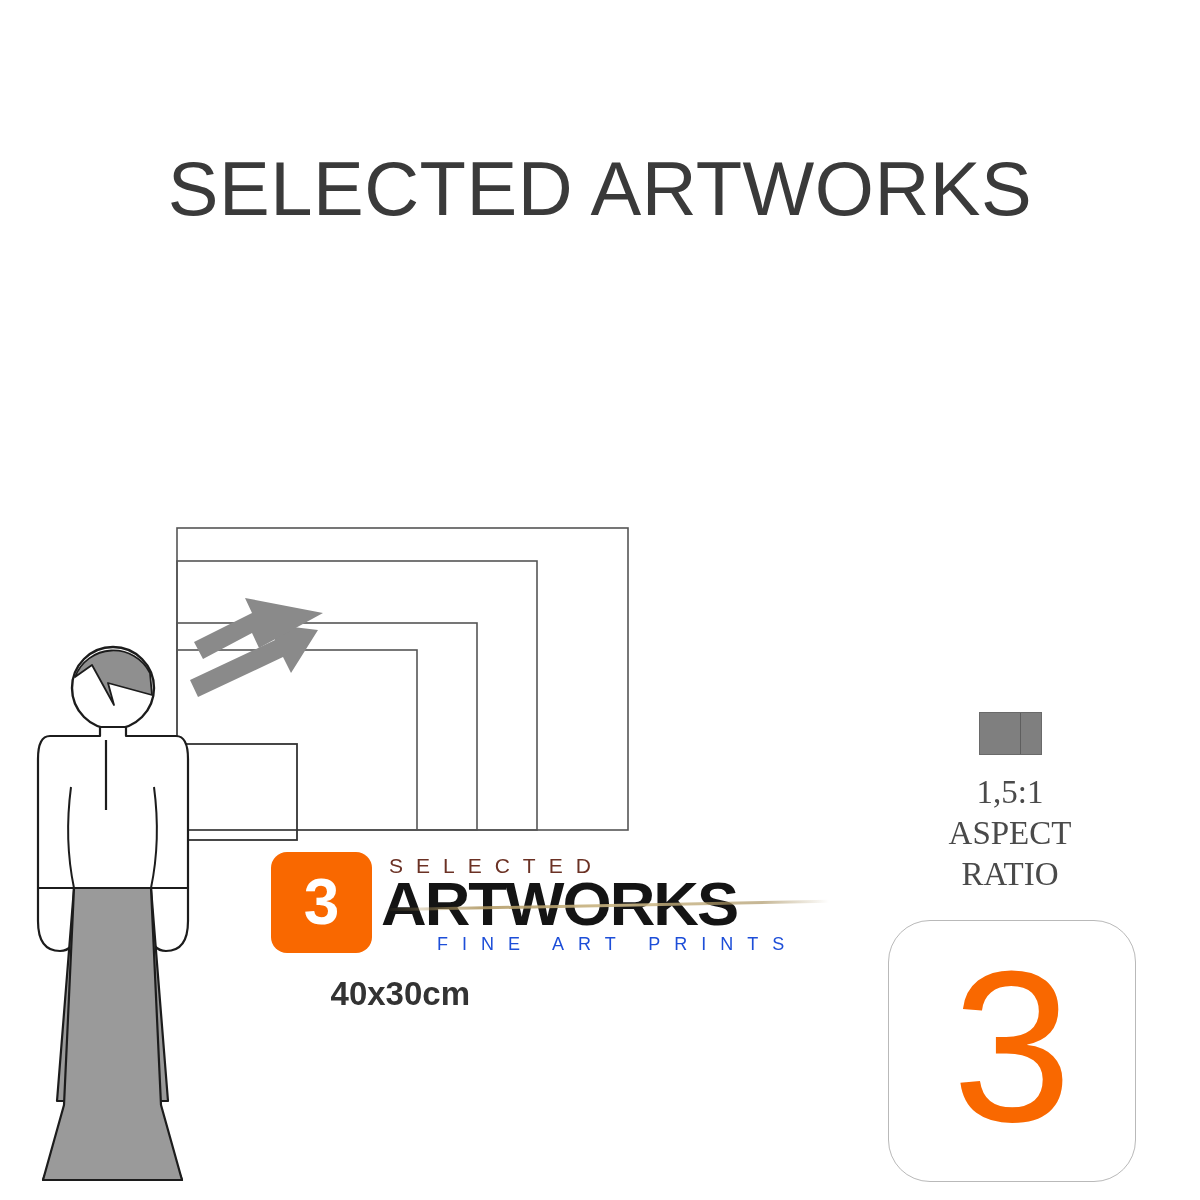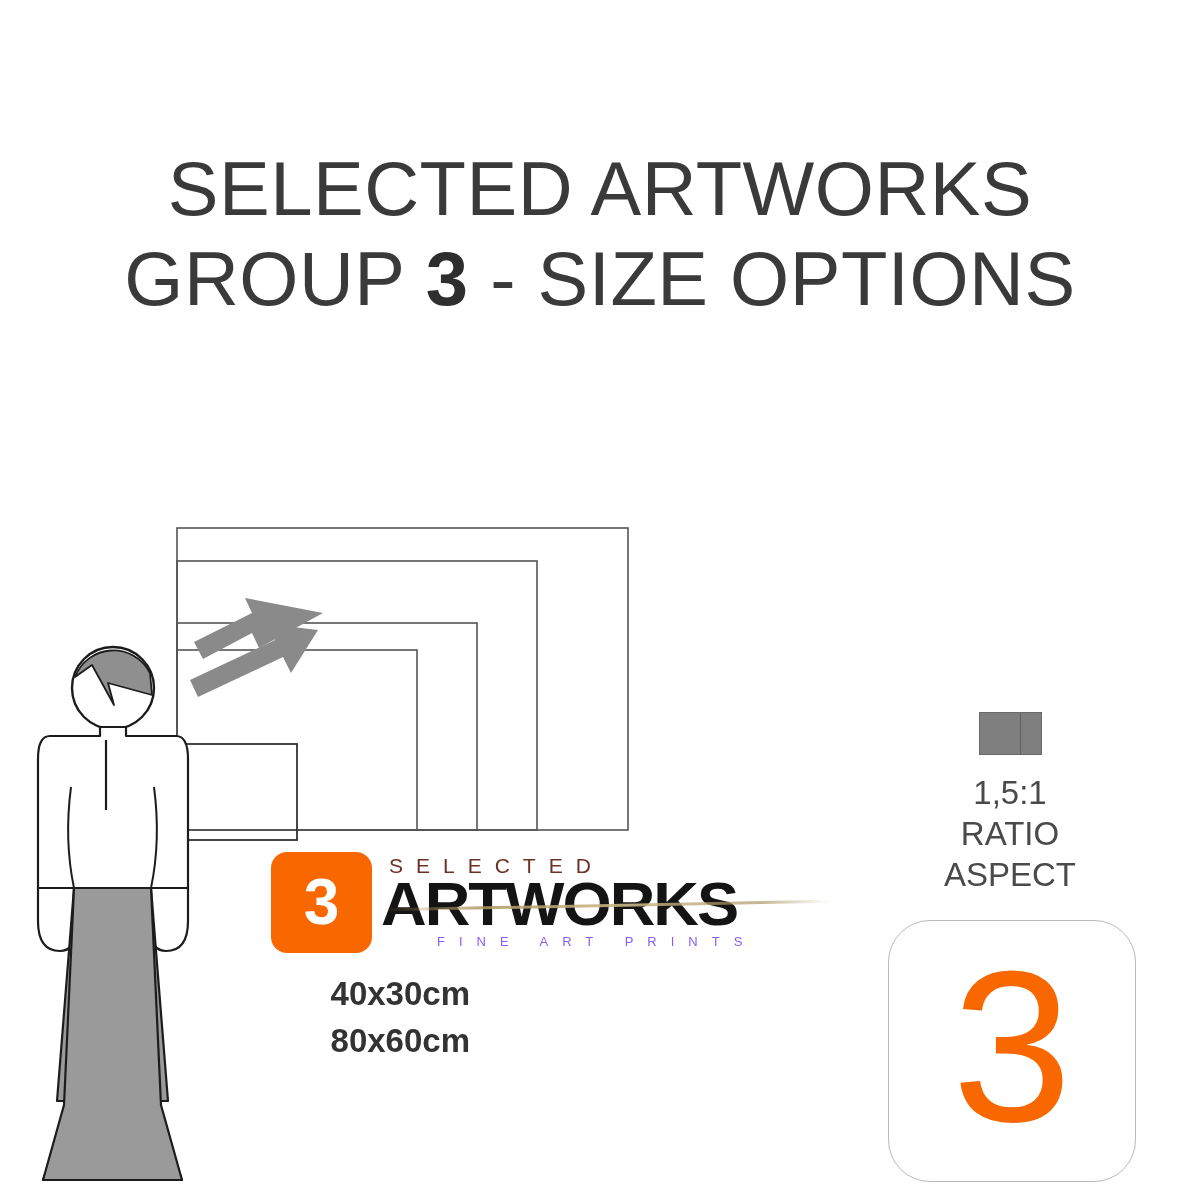--- a/index.html
+++ b/index.html
@@ -98,24 +98,24 @@
     position: absolute;
     left: 2px; top: 52px;
     width: 446px; height: 3px;
     background: linear-gradient(90deg, rgba(190,170,120,0) 0%, rgba(175,150,95,0.85) 22%, rgba(205,185,135,0.9) 55%, rgba(160,135,80,0.6) 85%, rgba(190,170,120,0) 100%);
     transform: rotate(-1.1deg);
     pointer-events: none;
   }
   .logo-fine {
     position: absolute;
     left: 56px; top: 82px;
-    font-size: 13px;
+    font-size: 18px;
     font-weight: 400;
     letter-spacing: 14px;
-    color: #8b5cf6;
+    color: #1d4ed8;
     white-space: nowrap;
   }
 
   
   .size-list {
     position: absolute;
     left: 0px; top: 930px;
     width: 470px;
     text-align: right;
     color: #333333;
@@ -126,20 +126,21 @@
     line-height: 47px;
     letter-spacing: 0px;
     color: #333333;
   }
 
   
   .aspect-panel {
     position: absolute;
     left: 880px; top: 672px;
     width: 260px;
+    font-family: Liberation Serif, serif;
   }
   .aspect-icon-wrap {
     width: 260px;
     height: 52px;
     display: flex;
     justify-content: center;
     align-items: flex-start;
   }
   .aspect-icon {
     width: 63px; height: 43px;
@@ -185,21 +186,20 @@
     padding-bottom: 10px;
   }
 </style>
 </head>
 <body>
 
 <div id="page">
 
   <div class="title-block">
     <div class="title-line">SELECTED ARTWORKS</div>
-    <div class="title-line"><span>GROUP </span><span class="bold">3</span><span> - SIZE OPTIONS</span></div>
   </div>
 
   <svg class="frames-svg" viewBox="0 0 700 380">
 
     <rect x="177" y="48" width="451" height="302" fill="none" stroke="#555555" stroke-width="1.6"></rect>
 
     <rect x="177" y="81" width="360" height="269" fill="none" stroke="#555555" stroke-width="1.6"></rect>
 
     <rect x="177" y="143" width="300" height="207" fill="none" stroke="#555555" stroke-width="1.6"></rect>
 
@@ -245,33 +245,32 @@
     <div class="logo-mark">
       <div class="logo-selected">SELECTED</div>
       <div class="logo-artworks">ARTWORKS</div>
       <div class="logo-artworks-slash"></div>
       <div class="logo-fine">FINE ART PRINTS</div>
     </div>
   </div>
 
   <div class="size-list">
     <div class="size-item">40x30cm</div>
-    <div class="size-item">80x60cm</div>
   </div>
 
   <div class="aspect-panel">
     <div class="aspect-icon-wrap">
       <div class="aspect-icon">
         <div class="divider"></div>
       </div>
     </div>
     <div class="aspect-text">
       <div class="aspect-ratio-val">1,5:1</div>
+      <div class="aspect-word">ASPECT</div>
       <div class="aspect-word">RATIO</div>
-      <div class="aspect-word">ASPECT</div>
     </div>
   </div>
 
   <div class="number-card">
     <div class="big-num">3</div>
   </div>
 
 </div>
 
 </body></html>

